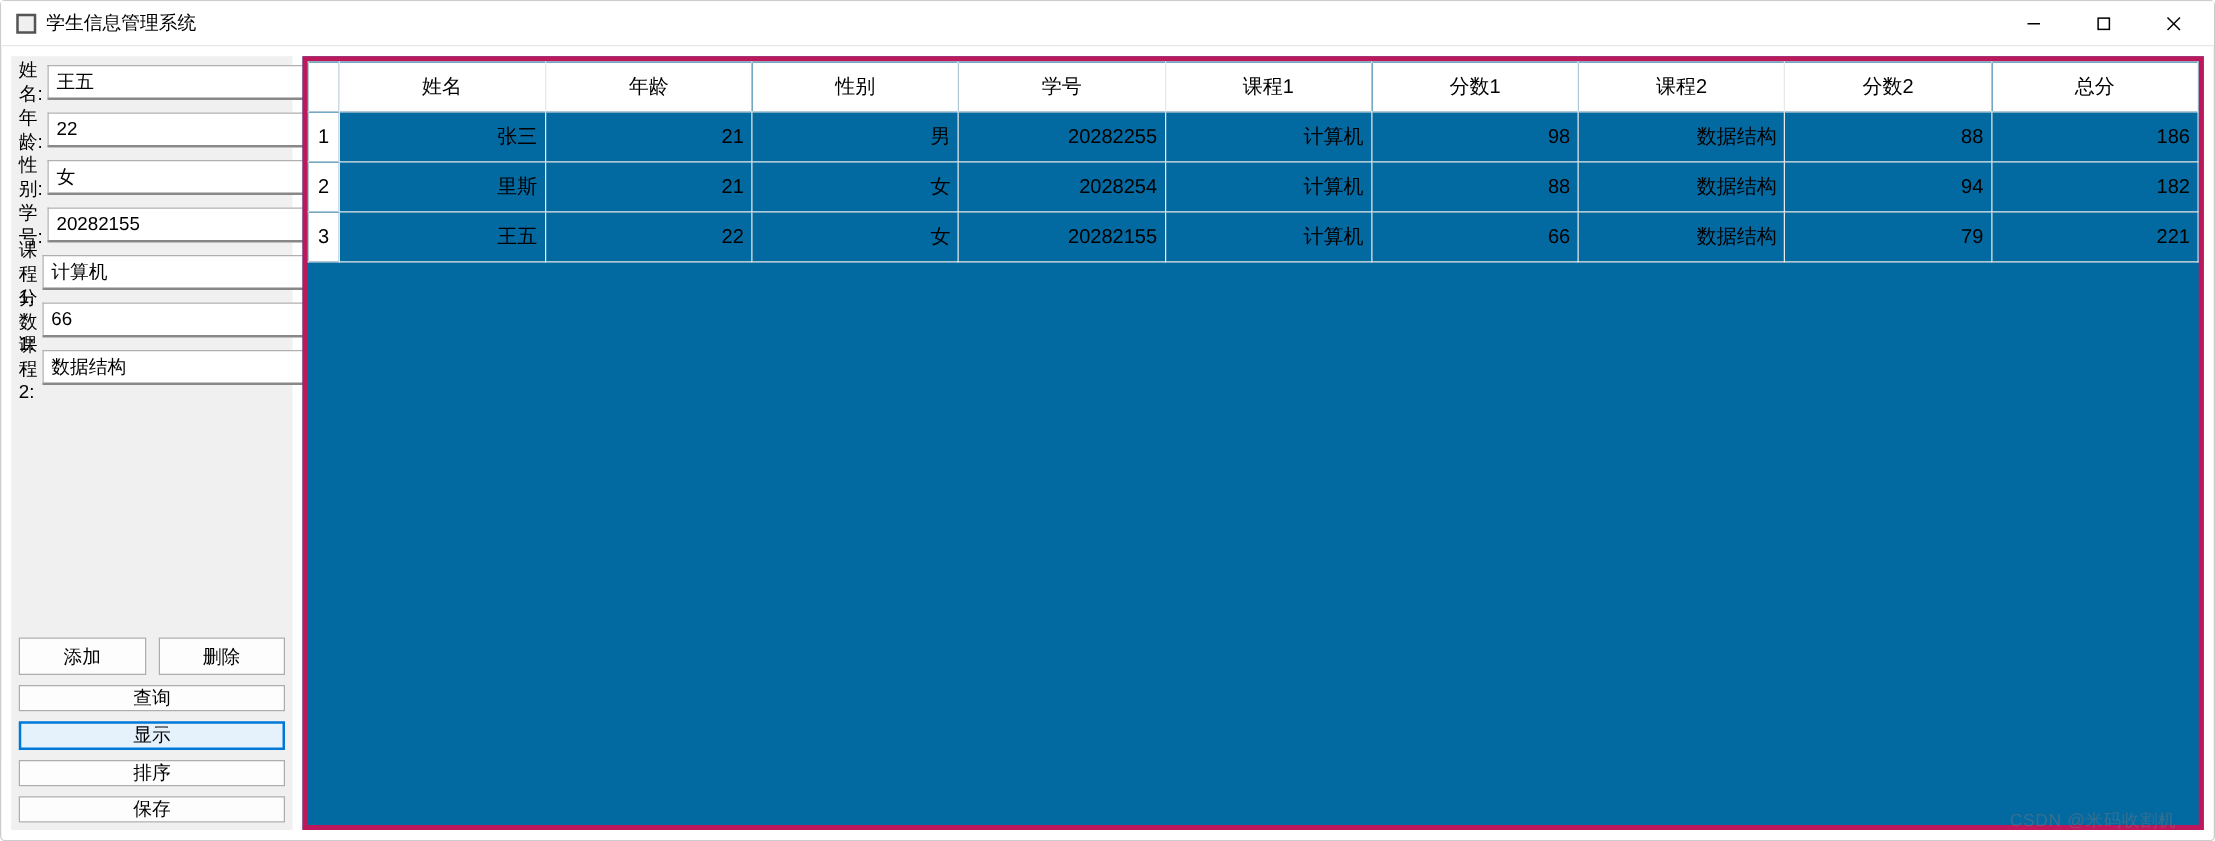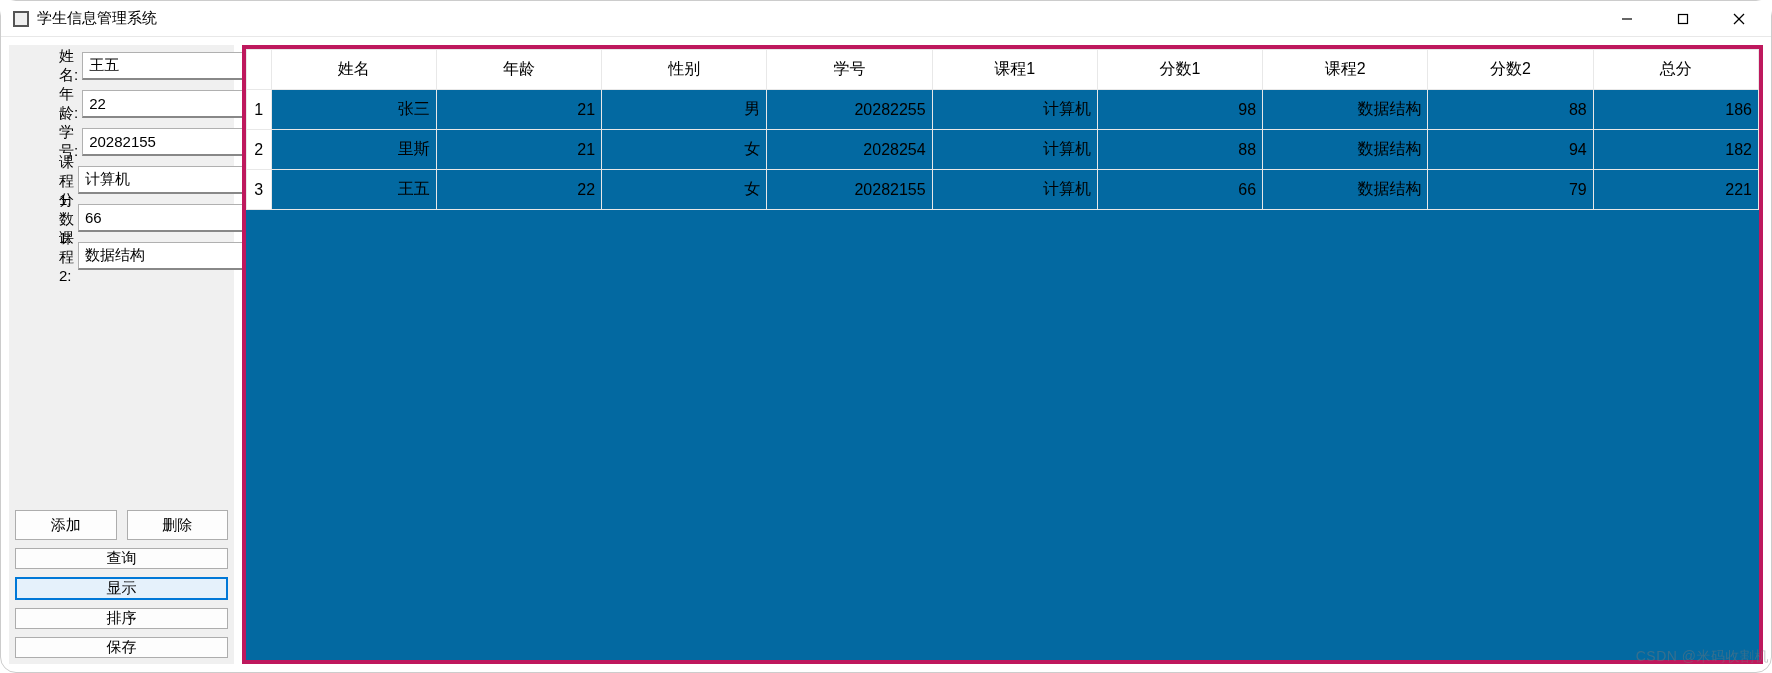--- a/index.html
+++ b/index.html
@@ -11,21 +11,21 @@
       font-family: "Microsoft YaHei", "SimSun", sans-serif;
       font-size: 14px;
       background: #ffffff;
       overflow: hidden;
     }
     .window {
       width: 1772px;
       height: 673px;
       background: #ffffff;
       border: 1px solid #cccccc;
-      border-radius: 16px;
+      border-radius: 4px;
       display: flex;
       flex-direction: column;
       position: relative;
     }
     .titlebar {
       height: 36px;
       display: flex;
       align-items: center;
       padding: 0 4px 0 12px;
       border-bottom: 1px solid #e8e8e8;
@@ -66,21 +66,21 @@
       overflow: hidden;
     }
 
     .sidebar {
       width: 225px;
       display: flex;
       flex-direction: column;
       background: #f0f0f0;
       padding: 6px 6px 6px 6px;
     }
-    .form-rows { flex: 0 0 auto; margin-left: 44px; }
+    .form-rows { flex: 0 0 auto; }
     .form-row {
       display: flex;
       align-items: center;
       margin-bottom: 8px;
       height: 30px;
     }
     .form-label {
       width: 58px;
       font-size: 15px;
       color: #000;
@@ -154,21 +154,21 @@
       text-align: center;
       background: #ffffff;
       padding: 0;
     }
     th.row-header { background: #ffffff; }
     col.rh { width: 22px; }
     col.c  { width: 148px; }
 
     .watermark {
       position: absolute;
-      right: 2px;
+      right: 30px;
       bottom: 6px;
       font-size: 14px;
       color: rgba(120,120,120,0.45);
       pointer-events: none;
       letter-spacing: 0.5px;
     }
   </style>
 </head>
 <body>
 
@@ -200,20 +200,24 @@
 
     <div class="sidebar">
       <div class="form-rows">
         <div class="form-row">
           <span class="form-label">姓名:</span>
           <input class="form-input" value="王五" style="">
         </div>
         <div class="form-row">
           <span class="form-label">年龄:</span>
           <input class="form-input" value="22" style="">
+        </div>
+        <div class="form-row">
+          <span class="form-label">性别:</span>
+          <input class="form-input" value="女" style="">
         </div>
         <div class="form-row">
           <span class="form-label">学号:</span>
           <input class="form-input" value="20282155" style="">
         </div>
         <div class="form-row">
           <span class="form-label">课程1:</span>
           <input class="form-input" value="计算机" style="">
         </div>
         <div class="form-row">

